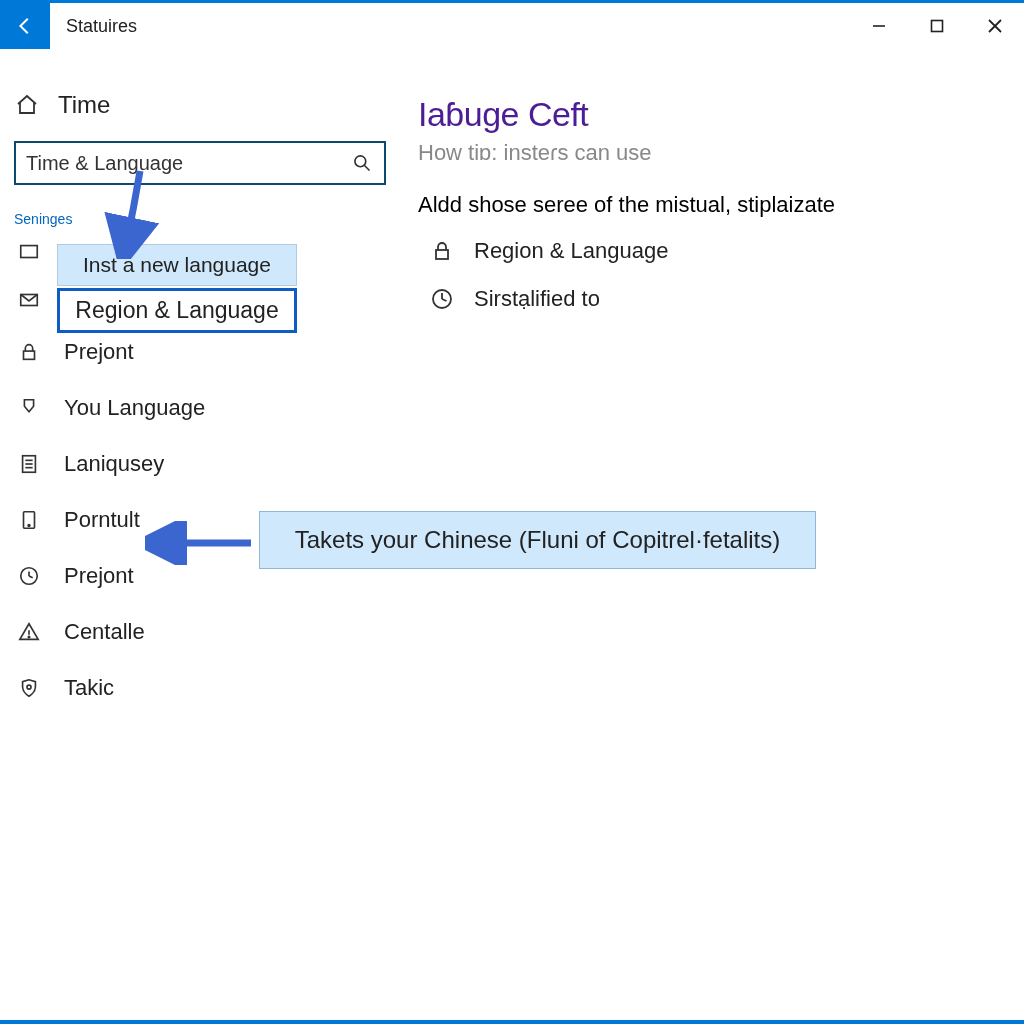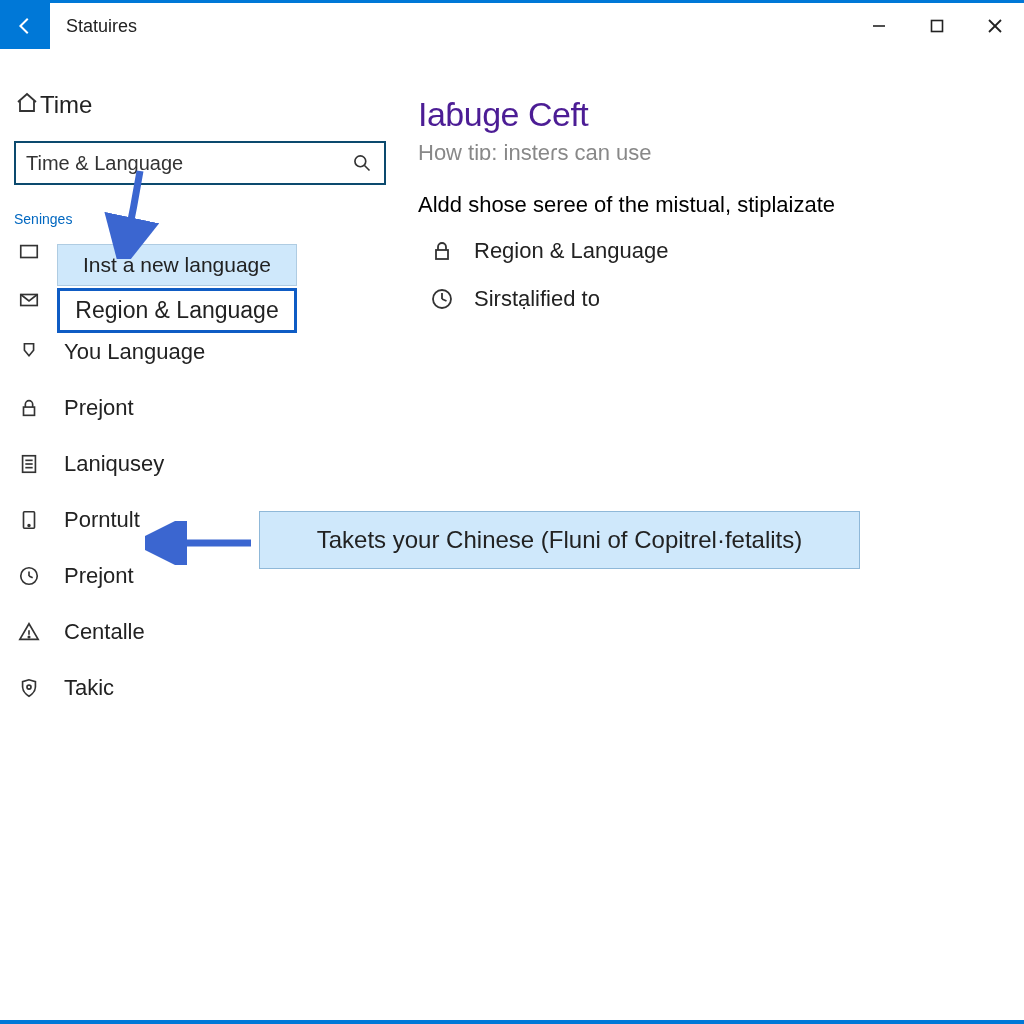--- a/index.html
+++ b/index.html
@@ -9,21 +9,21 @@
 
 .titlebar { height: 46px; display: flex; align-items: stretch; background: #fff; }
 .back-btn { width: 50px; background: #0078D7; display: flex; align-items: center; justify-content: center; color: #fff; }
 .title-text { flex: 0 0 auto; padding: 0 16px; display: flex; align-items: center; font-size: 18px; color: #222; }
 .title-spacer { flex: 1; }
 .win-btn { width: 58px; display: flex; align-items: center; justify-content: center; color: #222; }
 
 .body { flex: 1; display: flex; }
 
 .sidebar { width: 400px; padding: 38px 14px 14px 14px; display: flex; flex-direction: column; }
-.home-row { display: flex; padding: 4px 0 22px 0; }
+.home-row { display: flex; align-items: center; gap: 18px; padding: 4px 0 22px 0; }
 .home-row .icon { width: 26px; display:flex; justify-content:center; }
 .home-label { font-size: 24px; color: #222; }
 
 .search-box { height: 44px; border: 2px solid #0c4a6e; display: flex; align-items: center; padding: 0 10px; margin-bottom: 20px; }
 .search-input { flex: 1; border: none; outline: none; font-size: 20px; color: #333; background: transparent; }
 .search-icon { width: 24px; display:flex; justify-content:center; }
 
 .section-label { color: #0067C0; font-size: 14px; padding: 6px 0 6px 0; }
 
 .nav { display: flex; flex-direction: column; gap: 18px; margin-top: 4px; }
@@ -38,21 +38,21 @@
 .main { flex: 1; padding: 46px 24px 24px 18px; }
 .page-title { font-size: 34px; font-weight: 500; color: #4c1d95; letter-spacing: -0.5px; }
 .page-subtitle { font-size: 22px; color: #888; margin-top: 6px; }
 .page-desc { font-size: 22px; color: #000000; margin-top: 26px; }
 
 .option-list { margin-top: 20px; display:flex; flex-direction:column; gap: 22px; }
 .option-row { display:flex; align-items:center; gap: 18px; padding-left: 10px; }
 .option-row .icon { width: 28px; display:flex; justify-content:center; color:#333; }
 .option-label { font-size: 22px; color: #222; }
 
-.big-callout { position:absolute; left:259px; top:511px; width:601px; background:#CFE8FB; border:1px solid #8FB8D8; padding:14px 18px; font-size:24px; color:#222; text-align:center; }
+.big-callout { position:absolute; left:259px; top:511px; width:557px; background:#CFE8FB; border:1px solid #8FB8D8; padding:14px 18px; font-size:24px; color:#222; text-align:center; }
 
 .arrow-down { position:absolute; left:104px; top:167px; pointer-events:none; }
 .arrow-left { position:absolute; left:145px; top:521px; pointer-events:none; }
 
 .bottom-bar { position:absolute; left:0; bottom:0; width:1024px; height:4px; background:#0078D7; }
 
 svg { display:block; }
 </style>
 </head>
 <body>
@@ -128,34 +128,34 @@
                 <rect x="3" y="6" width="18" height="12"></rect>
                 <path d="M3 6 L12 13 L21 6"></path>
               </svg>
           </span>
           <span class="nav-label"></span>
         </div>
 
         <div class="nav-item">
           <span class="icon">
             <svg width="22" height="22" viewBox="0 0 24 24" fill="none" stroke="#333" stroke-width="1.8">
-                <path d="M7 3 H17 V10 L12 16 L7 10 Z"></path>
-              </svg>
-          </span>
-          <span class="nav-label">You Language</span>
-        </div>
-
-        <div class="nav-item">
-          <span class="icon">
-            <svg width="22" height="22" viewBox="0 0 24 24" fill="none" stroke="#333" stroke-width="1.8">
                 <rect x="6" y="11" width="12" height="9"></rect>
                 <path d="M8 11 V8 a4 4 0 0 1 8 0 V11"></path>
               </svg>
           </span>
           <span class="nav-label">Prejont</span>
+        </div>
+
+        <div class="nav-item">
+          <span class="icon">
+            <svg width="22" height="22" viewBox="0 0 24 24" fill="none" stroke="#333" stroke-width="1.8">
+                <path d="M7 3 H17 V10 L12 16 L7 10 Z"></path>
+              </svg>
+          </span>
+          <span class="nav-label">You Language</span>
         </div>
 
         <div class="nav-item">
           <span class="icon">
             <svg width="22" height="22" viewBox="0 0 24 24" fill="none" stroke="#333" stroke-width="1.8">
                 <rect x="5" y="3" width="14" height="18"></rect>
                 <line x1="8" y1="8" x2="16" y2="8"></line>
                 <line x1="8" y1="12" x2="16" y2="12"></line>
                 <line x1="8" y1="16" x2="16" y2="16"></line>
               </svg>

